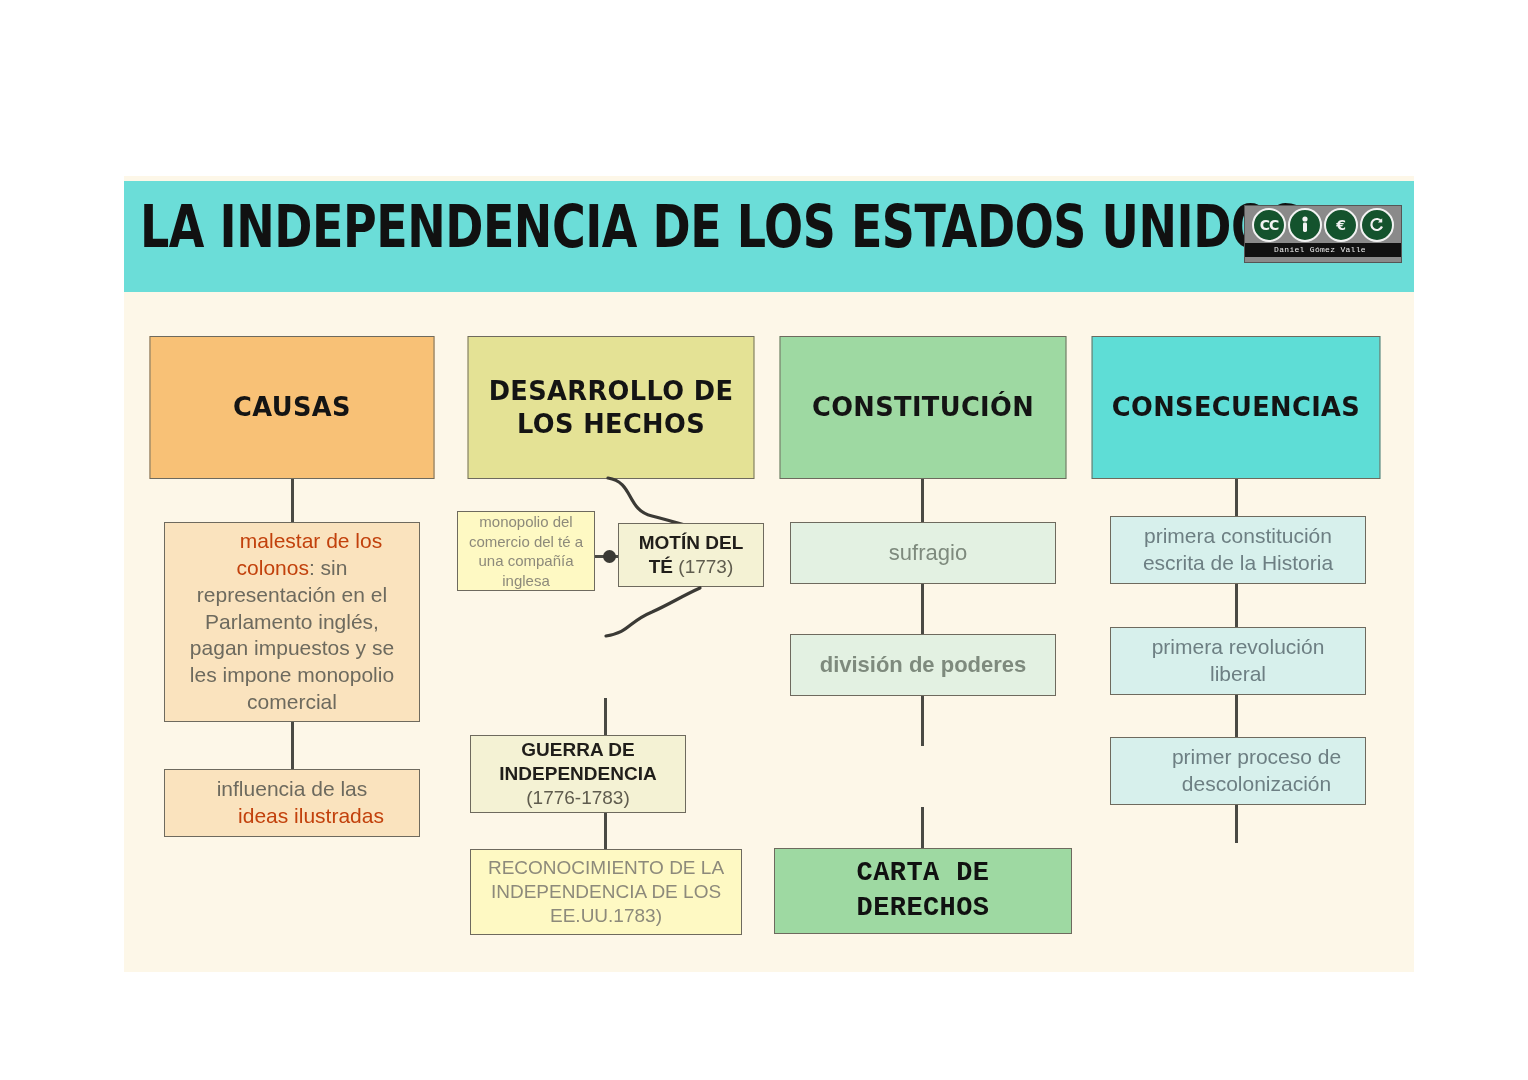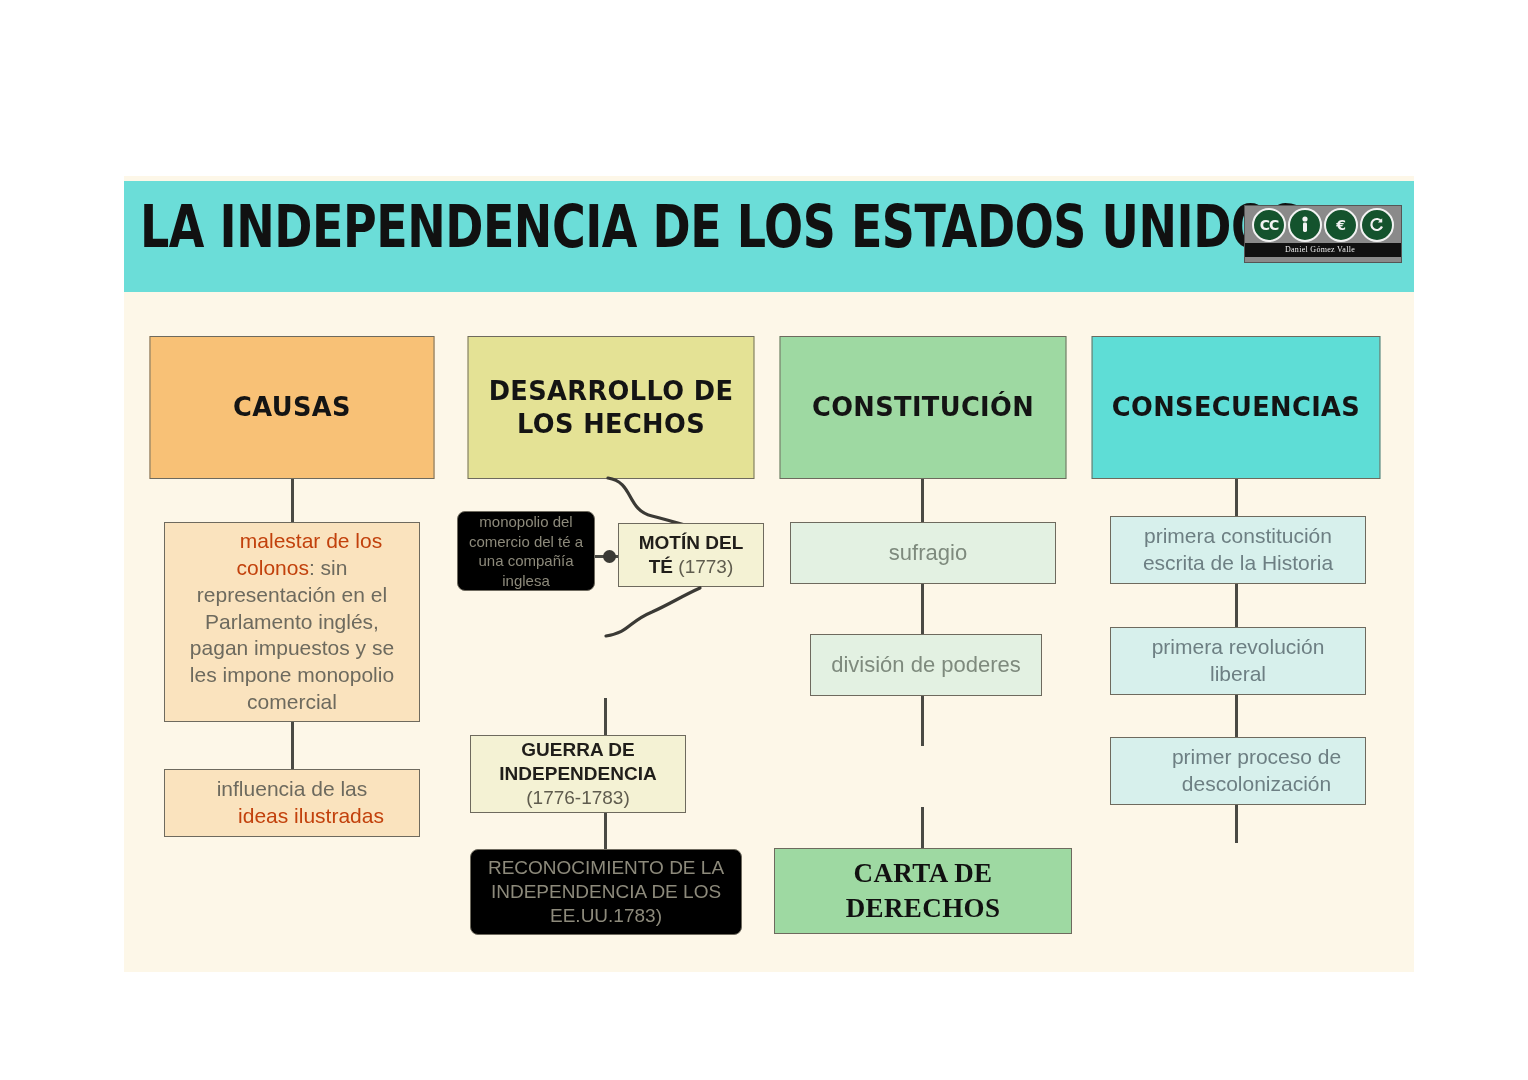--- a/index.html
+++ b/index.html
@@ -91,21 +91,21 @@
     display: flex;
     align-items: center;
     justify-content: center;
     box-sizing: border-box;
   }
   .cc-circle.cc-main { font-size: 14px; letter-spacing: -1px; }
   .cc-author {
     width: 100%;
     background: #111;
     color: #efefef;
-    font-family: Liberation Serif, serif;
+    font-family: Liberation Mono, monospace;
     font-size: 8px;
     text-align: center;
     padding: 2px 6px 3px 0;
     letter-spacing: 0.3px;
     margin-top: 1px;
   }
 
   
   .col {
     position: absolute;
@@ -151,25 +151,25 @@
   }
   .node .txt { display: block; width: 100%; }
 
   
   .n-peach { background: #FAE3BE; color: #6d6a5e; font-size: 21px; }
   .n-peach b { color: #c2410c; font-weight: 400; margin-left: 38px; }
 
   
   .n-cream      { background: #F4F2D4; color: #5f5c4e; }
   .n-cream b    { color: #201e1a; font-weight: 700; }
-  .n-cream-pale { background: #000000; color: #8d8a7b; border-radius: 8px; }
+  .n-cream-pale { background: #fef9c3; color: #8d8a7b; }
 
   
   .n-mint  { background: #E3F1E2; color: #7e8a7d; font-size: 22px; }
-  .n-green { background: #9ED9A2; color: #111111; font-family: Liberation Serif, serif; font-weight: 700; font-size: 27px; letter-spacing: 0.4px; transform: none; }
+  .n-green { background: #9ED9A2; color: #111111; font-family: Liberation Mono, monospace; font-weight: 700; font-size: 27px; letter-spacing: 0.4px; transform: none; }
 
   
   .n-cyan { background: #D7F0EC; color: #6d7f83; font-size: 21px; }
 
   
   .line {
     position: absolute;
     background: #4a4a44;
   }
   .vline { width: 3px; }
@@ -293,21 +293,21 @@
   </div>
 
   <div class="line vline" style="left:921px; top:479px; height:45px;"></div>
 
   <div class="node n-mint" style="left:790px; top:522px; width:266px; height:62px;padding-left:20px;">
     <span class="txt">sufragio</span>
   </div>
 
   <div class="line vline" style="left:921px; top:584px; height:51px;"></div>
 
-  <div class="node n-mint" style="left:810px; top:634px; width:232px; height:62px;">
+  <div class="node n-mint" style="left:790px; top:634px; width:266px; height:62px;font-weight:bold;">
     <span class="txt">división de poderes</span>
   </div>
 
   <div class="line vline" style="left:921px; top:696px; height:50px;"></div>
 
 
   <div class="line vline" style="left:921px; top:807px; height:42px;"></div>
 
   <div class="node n-green" style="left:774px; top:848px; width:298px; height:86px;">
     <span class="txt">CARTA DE DERECHOS</span>

